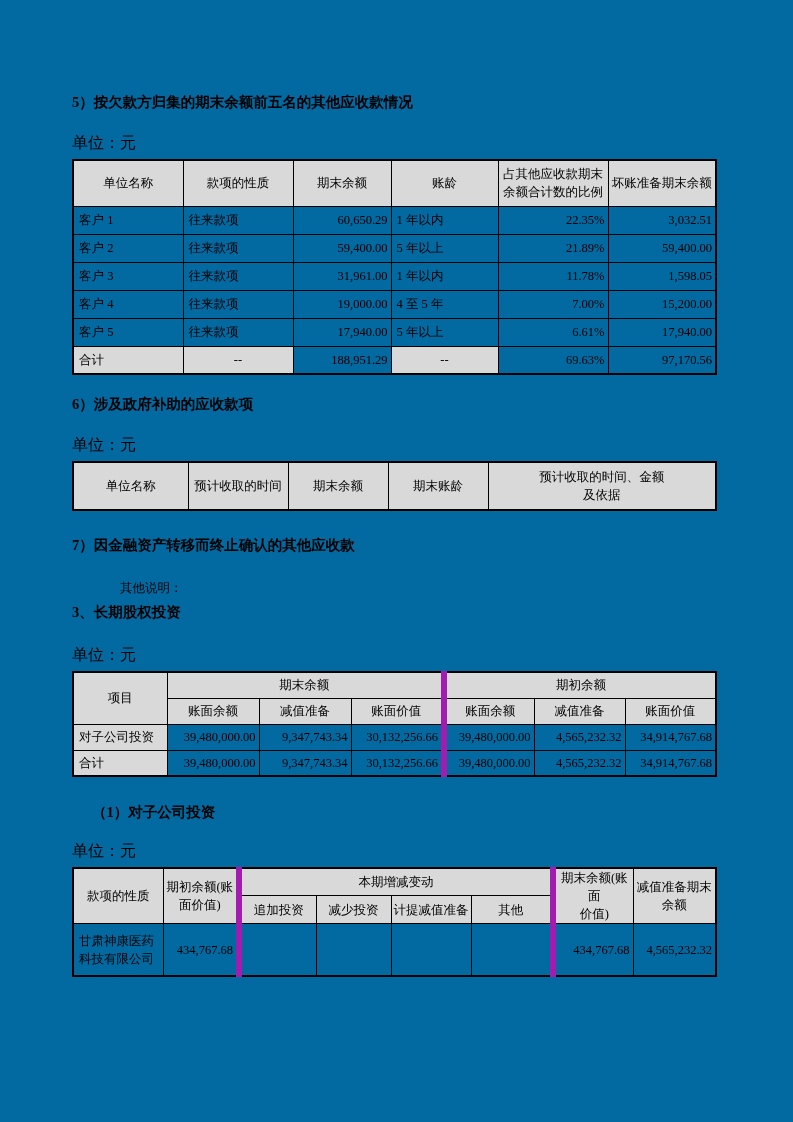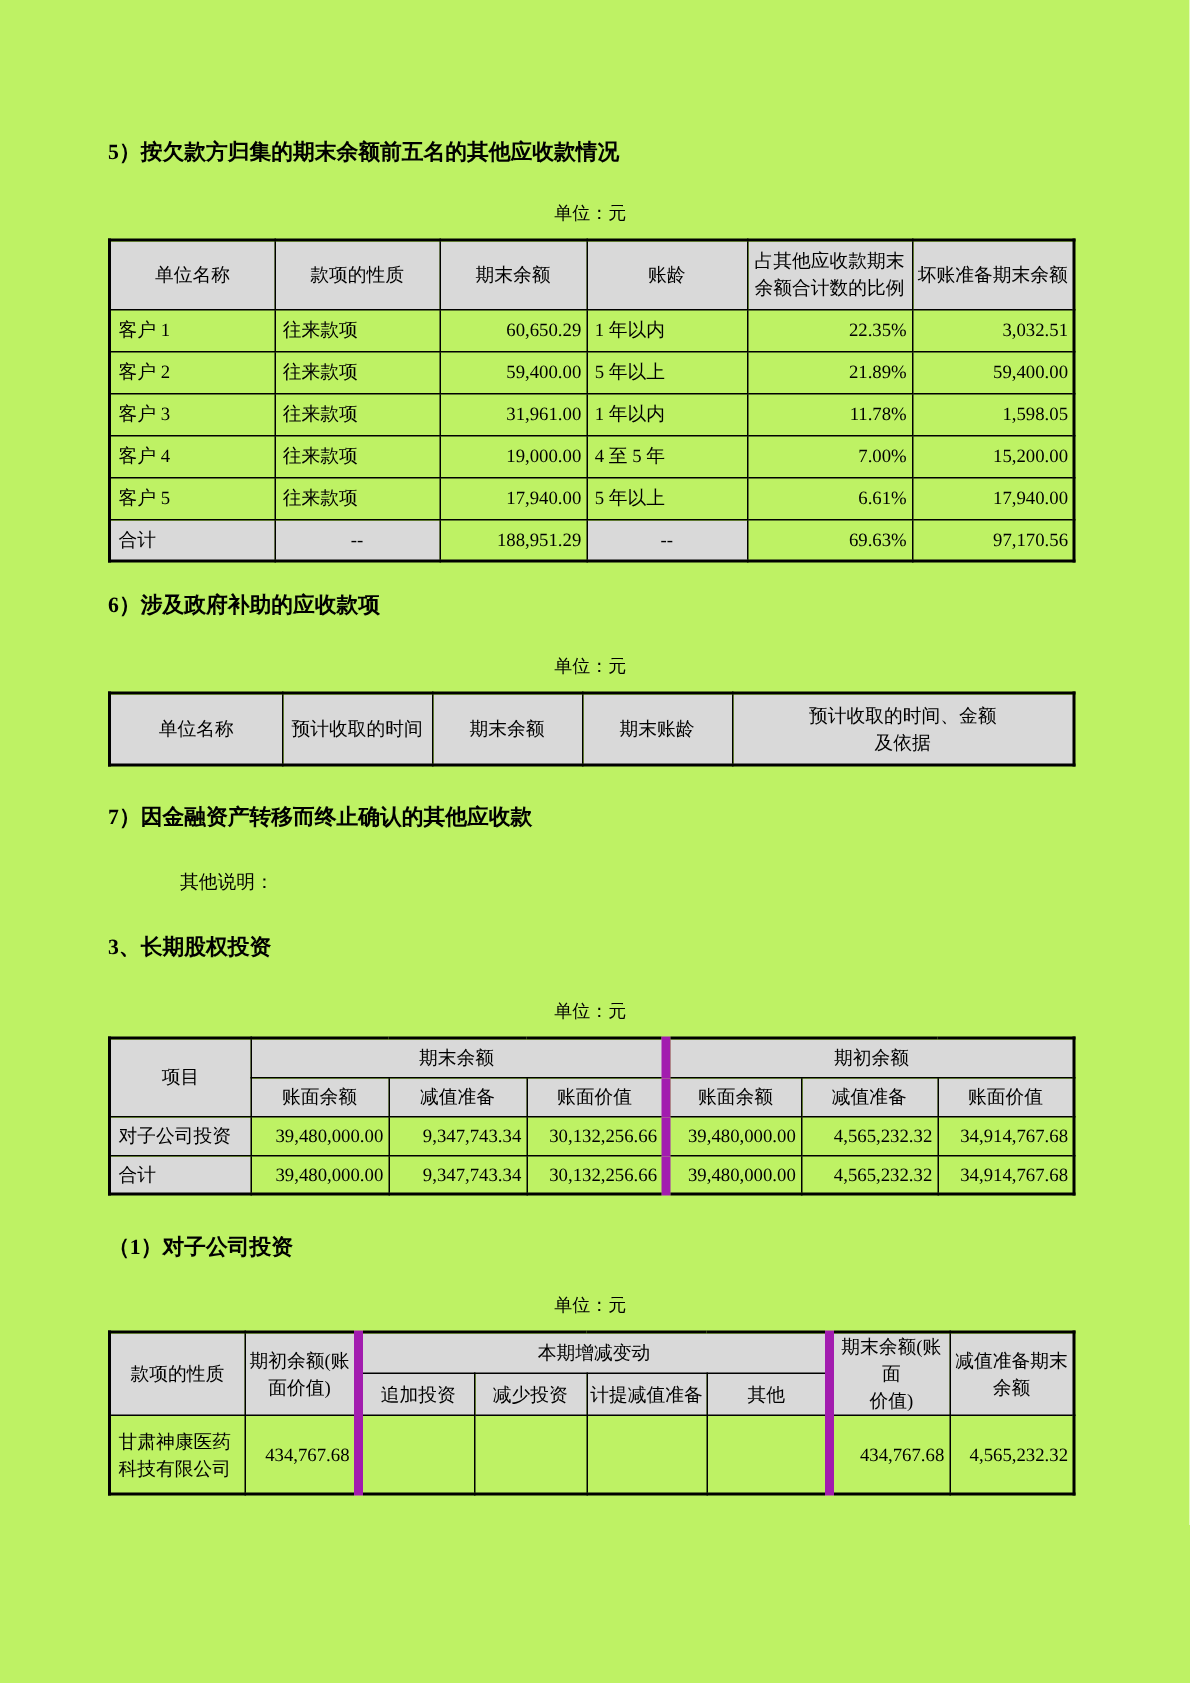--- a/index.html
+++ b/index.html
@@ -2,34 +2,34 @@
 <html><head>
 <meta charset="utf-8">
 <style>
   html, body { margin: 0; padding: 0; background: #ffffff; }
   .page {
     position: relative;
     width: 793px;
     height: 1122px;
     box-sizing: border-box;
     padding: 0 78px 0 72px;
-    background: #bef264;
+    background: #0369a1;
     color: #000000;
     font-family: "Liberation Serif", "DejaVu Serif", serif;
     overflow: hidden;
   }
   .h { font-size: 14.5px; font-weight: bold; line-height: 17px; }
   #h5  { padding-top: 94px; }
   #h6  { margin-top: 21px; }
   #h7  { margin-top: 26px; }
   #h8  { margin-top: 22px; }
   #note { margin-top: 27px; font-size: 12.5px; line-height: 15px; margin-left: 48px; }
-  #h3  { margin-top: 28px; }
-  #h31 { margin-top: 27px; }
-  .unit { text-align: center; font-size: 12px; line-height: 15px; }
+  #h3  { margin-top: 8px; }
+  #h31 { margin-top: 27px; margin-left: 20px; }
+  .unit { text-align: left; font-size: 16px; line-height: 15px; }
   #unit1 { margin-top: 24px; margin-bottom: 9px; }
   #unit2 { margin-top: 24px; margin-bottom: 9px; }
   #unit3 { margin-top: 26px; margin-bottom: 9px; }
   #unit4 { margin-top: 22px; margin-bottom: 9px; }
 
   table {
     border-collapse: collapse;
     table-layout: fixed;
     width: 643px;
     border: 2px solid #000;

